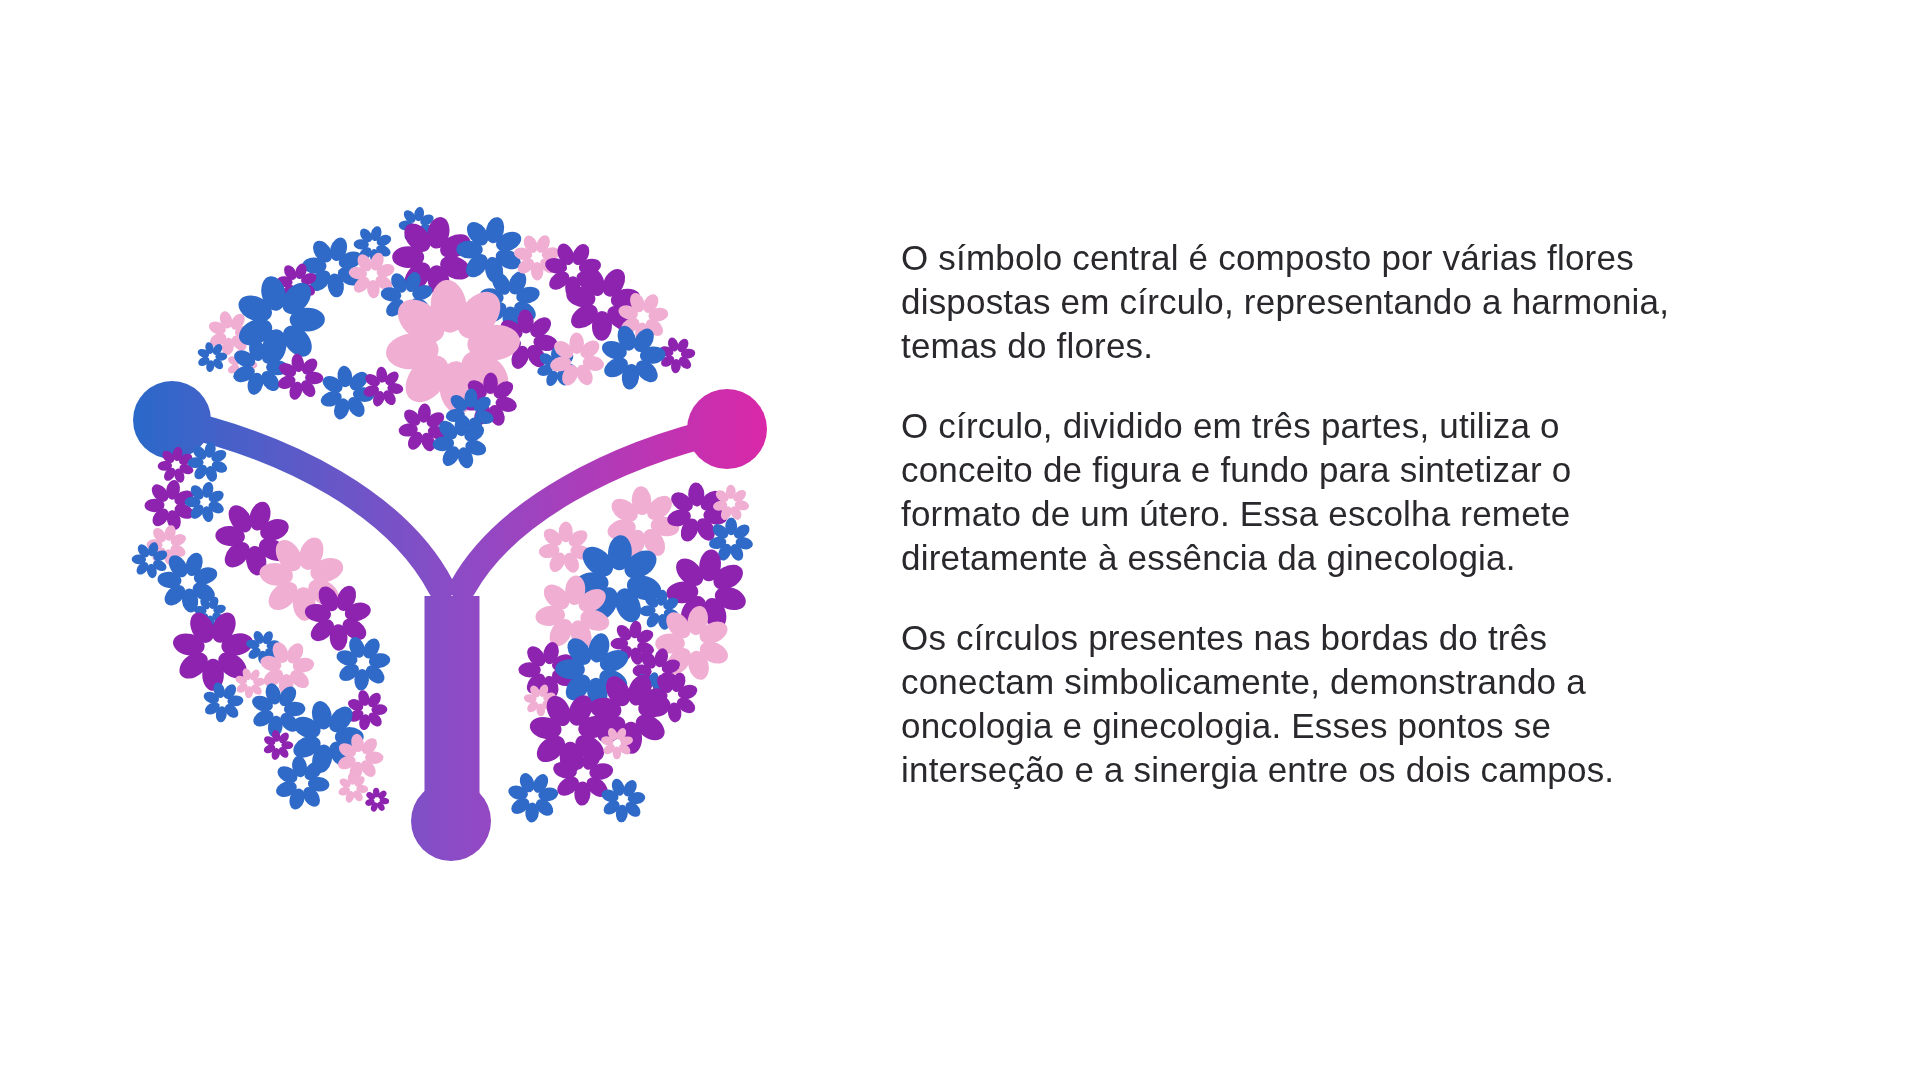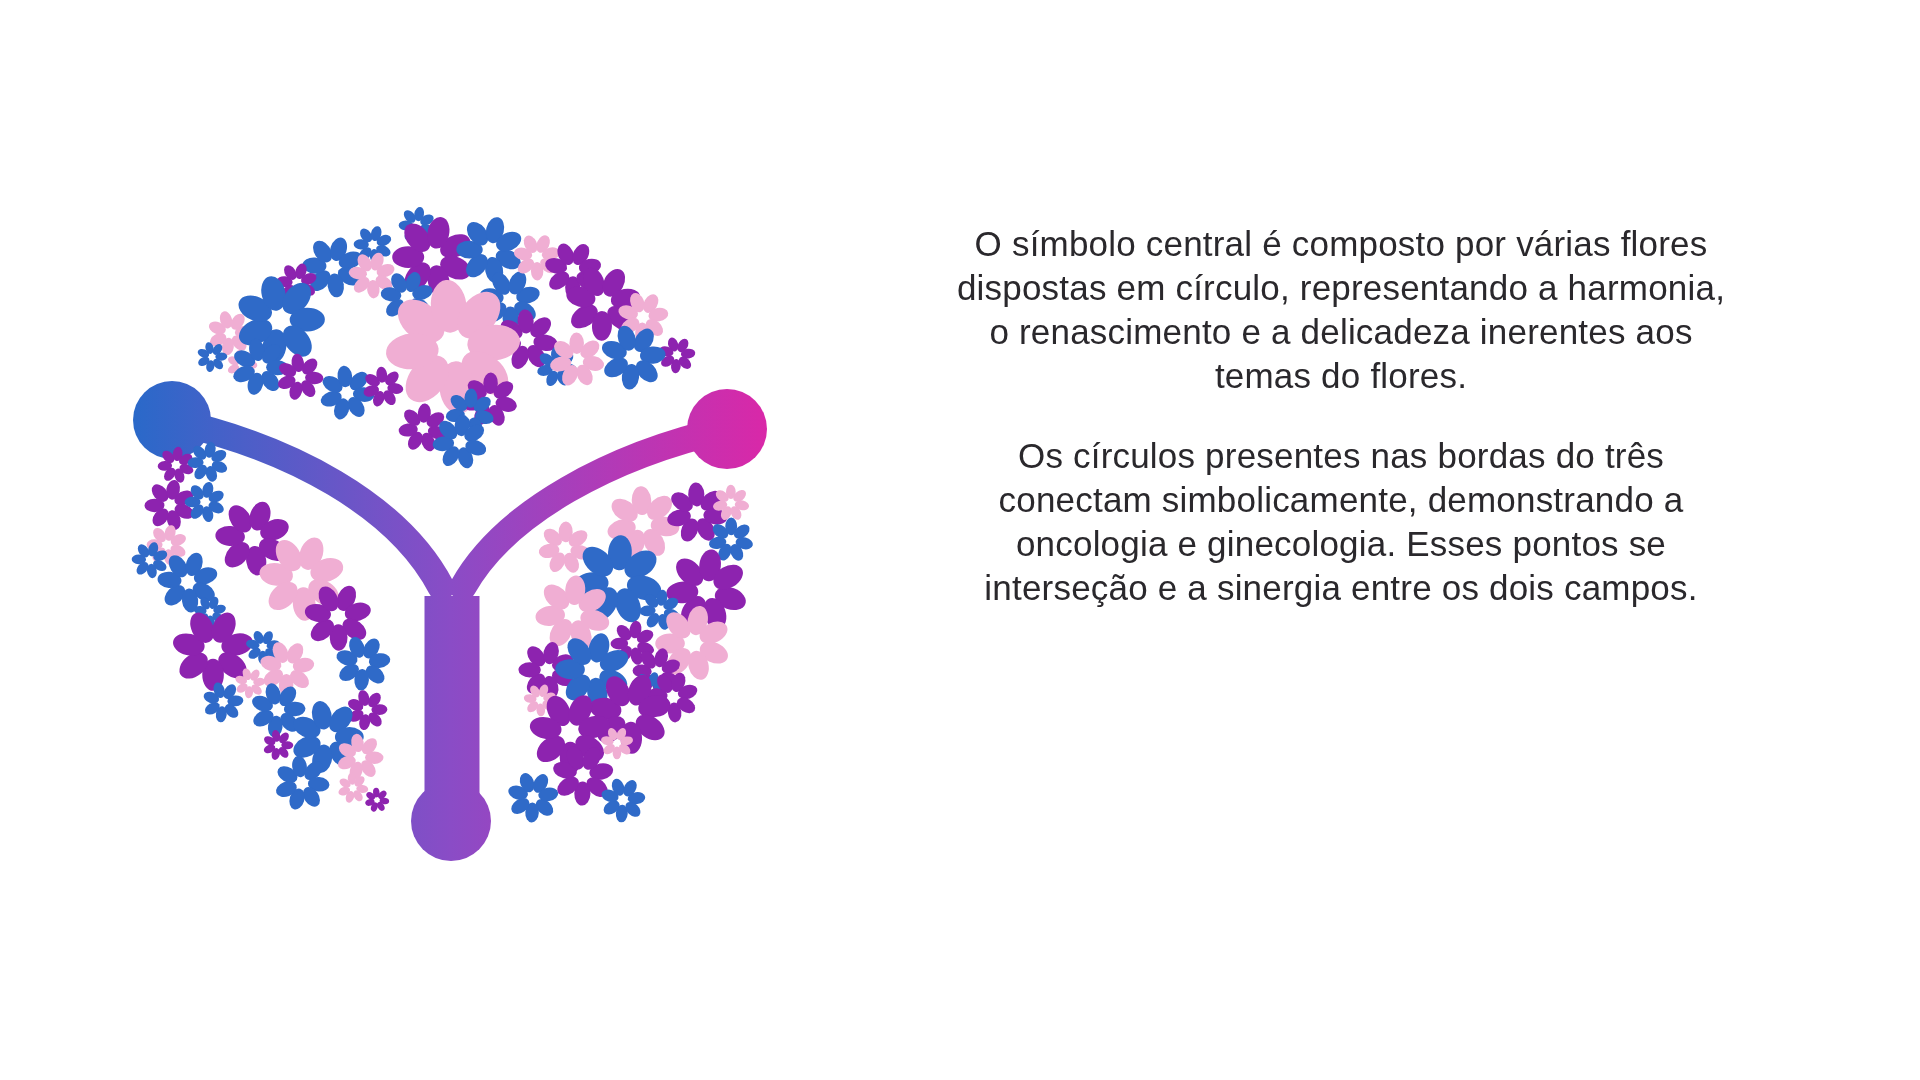--- a/index.html
+++ b/index.html
@@ -14,21 +14,21 @@
   .text-col{
     position:absolute;
     left:901px;
     top:222px;
     width:880px;
     color:#2a282c;
     font-size:35px;
     line-height:44px;
     letter-spacing:0.2px;
   }
-  .para{margin:0 0 36px 0;text-align:center;}
+  .para{margin:14px 0 36px 0;}
   .line{white-space:nowrap;}
 </style>
 </head>
 <body>
 
 <div class="canvas">
 
   <svg class="logo-svg" width="860" height="920" viewBox="0 0 860 920" aria-hidden="true">
     <defs>
       <linearGradient id="ygrad" gradientUnits="userSpaceOnUse" x1="134" y1="0" x2="767" y2="0">
@@ -765,22 +765,27 @@
           <ellipse cx="0" cy="-0.62" rx="0.27" ry="0.40" transform="rotate(257.14285714285717)"></ellipse>
           <ellipse cx="0" cy="-0.62" rx="0.27" ry="0.40" transform="rotate(308.57142857142856)"></ellipse>
         </g>
       </g>
   </svg>
 
   <div class="text-col">
     <div class="para">
       <div class="line">O símbolo central é composto por várias flores</div>
       <div class="line">dispostas em círculo, representando a harmonia,</div>
-      <div class="line">o renascimento e a delicadeza inerentes aos</div>
       <div class="line">temas do flores.</div>
+    </div>
+    <div class="para">
+      <div class="line">O círculo, dividido em três partes, utiliza o</div>
+      <div class="line">conceito de figura e fundo para sintetizar o</div>
+      <div class="line">formato de um útero. Essa escolha remete</div>
+      <div class="line">diretamente à essência da ginecologia.</div>
     </div>
     <div class="para">
       <div class="line">Os círculos presentes nas bordas do três</div>
       <div class="line">conectam simbolicamente, demonstrando a</div>
       <div class="line">oncologia e ginecologia. Esses pontos se</div>
       <div class="line">interseção e a sinergia entre os dois campos.</div>
     </div>
   </div>
 
 </div>

